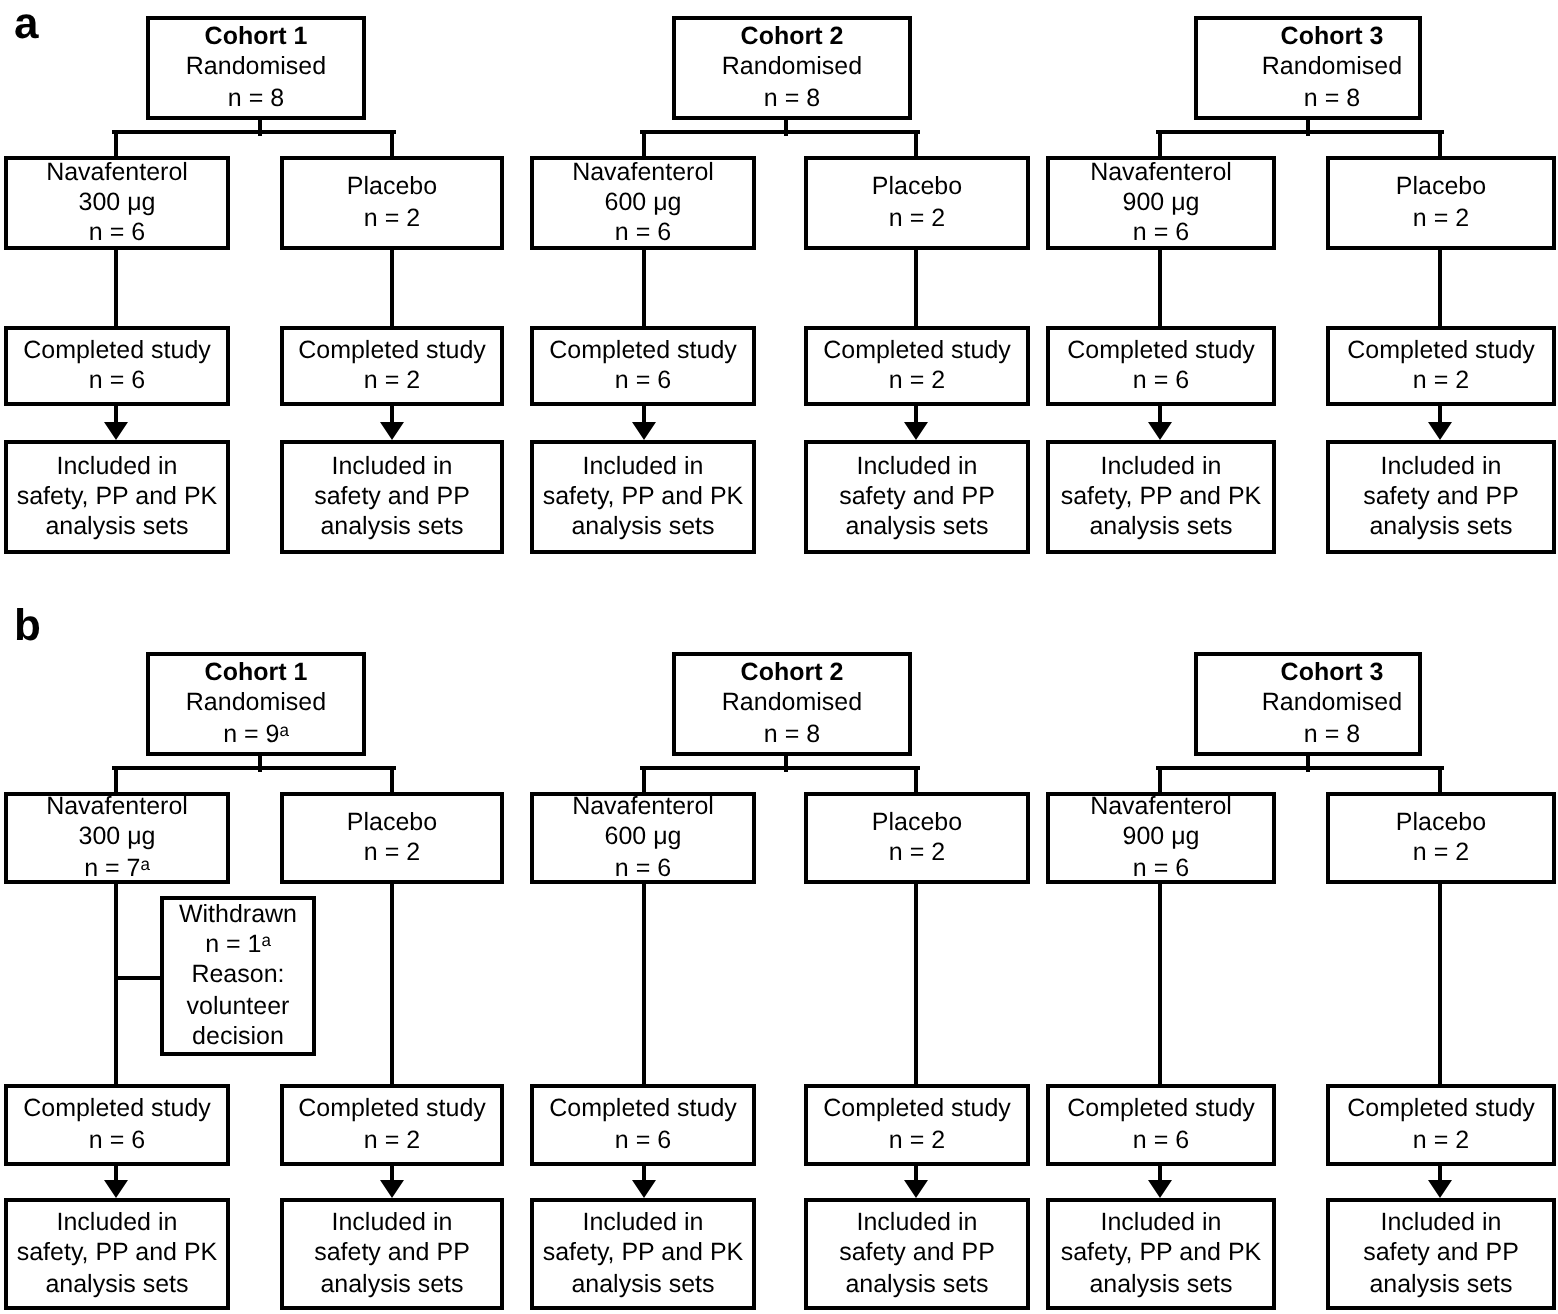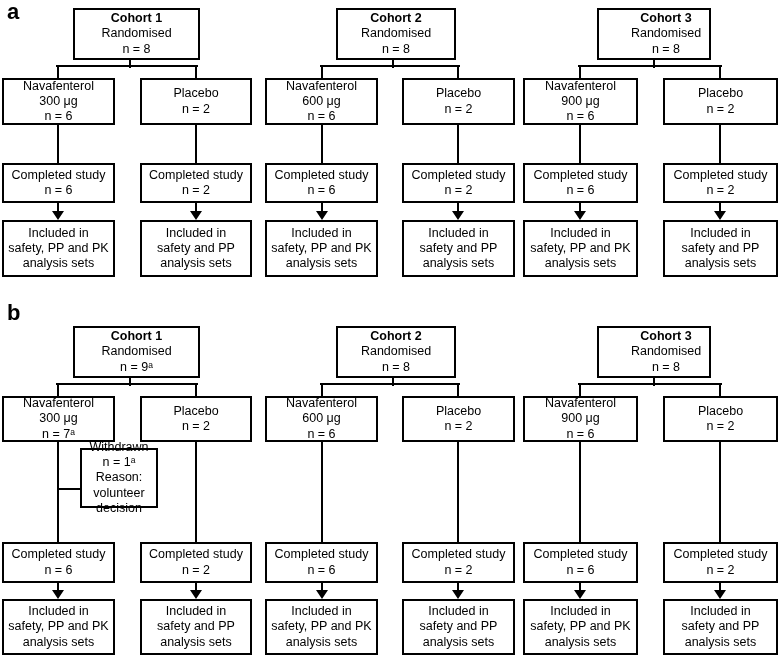--- a/index.html
+++ b/index.html
@@ -15,28 +15,28 @@
     position:absolute;box-sizing:border-box;border:2px solid #000;background:#fff;
     display:flex;flex-direction:column;align-items:center;justify-content:center;
     text-align:center;white-space:pre-line;font-size:12.5px;line-height:1.21;
   }
   .bold{font-weight:bold;}
   
   .c1{left:2px;width:113px;}  .c2{left:140px;width:112px;}
   .c3{left:265px;width:113px;}.c4{left:402px;width:113px;}
   .c5{left:523px;width:115px;}.c6{left:663px;width:115px;}
   
-  .r1{left:73px;width:127px;} .r2{left:336px;width:120px;} .r3{left:597px;width:114px;padding-left:24px;}
+  .r1{left:73px;width:110px;} .r2{left:336px;width:120px;} .r3{left:597px;width:114px;padding-left:24px;}
   
   .pa-rand{top:8px;height:52px;}   .pa-arm{top:78px;height:47px;}
   .pa-comp{top:163px;height:40px;} .pa-incl{top:220px;height:57px;}
   
   .pb-rand{top:326px;height:52px;} .pb-arm{top:396px;height:46px;}
   .pb-comp{top:542px;height:41px;} .pb-incl{top:599px;height:56px;}
-  .withdrawn{left:80px;top:448px;width:78px;height:60px;}
+  .withdrawn{left:80px;top:448px;width:78px;height:80px;}
 </style>
 </head>
 <body>
 
 <div class="canvas">
 
   <svg class="connectors" width="779" height="657" viewBox="0 0 779 657">
     <path fill="none" stroke="#000" stroke-width="2" stroke-linecap="square" d="M130 60 V67 M57 66 H197 M58 66 V78 M196 66 V78
              M393 60 V67 M321 66 H459 M322 66 V78 M458 66 V78
              M654 60 V67 M579 66 H721 M580 66 V78 M720 66 V78

